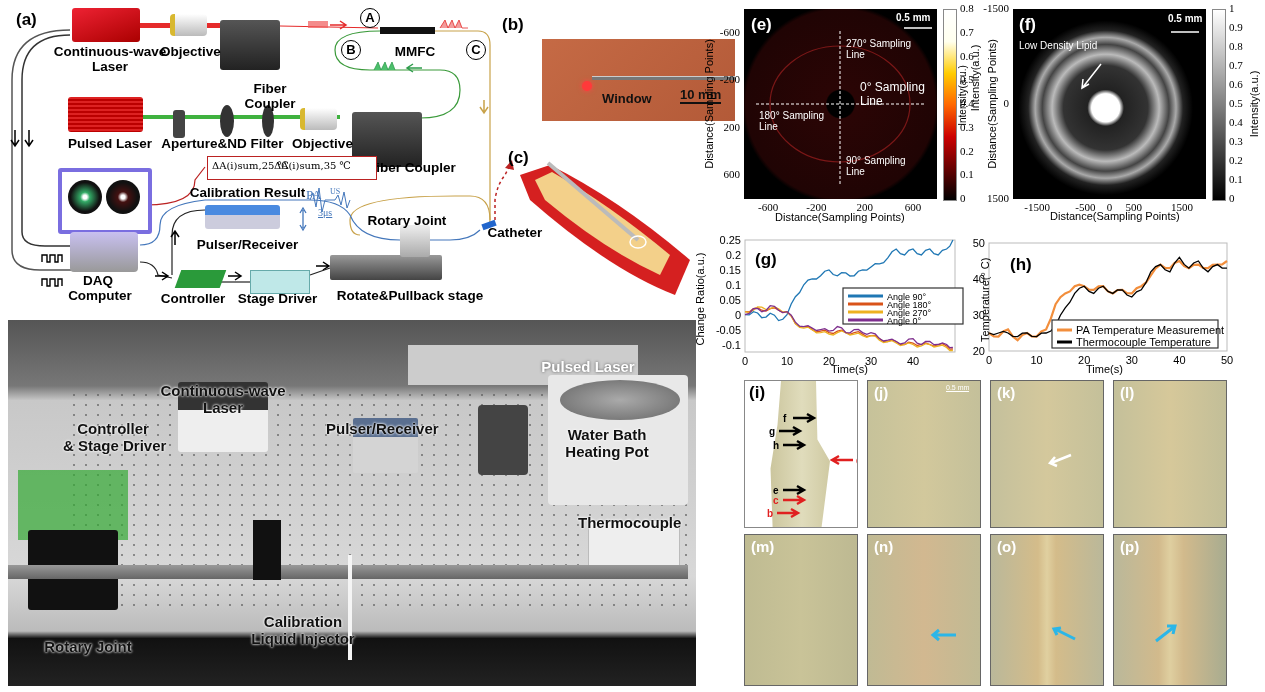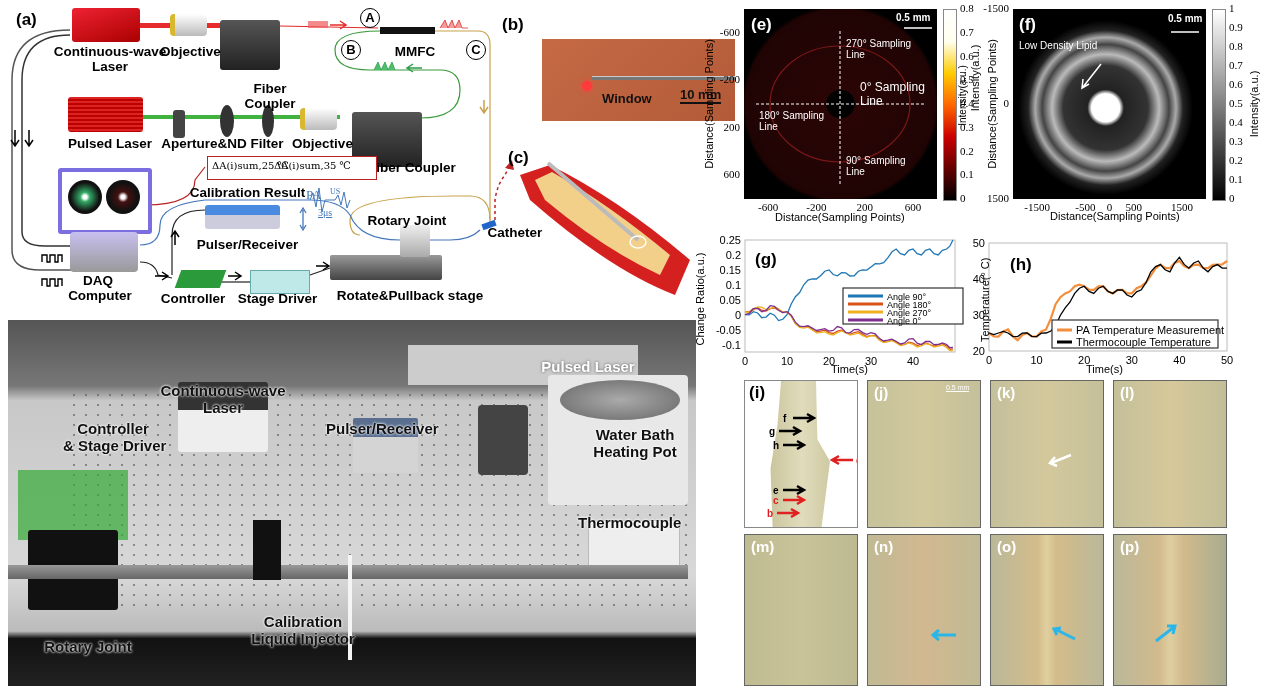--- a/index.html
+++ b/index.html
@@ -158,21 +158,21 @@
   <div class="abs" style="left:0;top:245px;width:680px;height:14px;background:linear-gradient(#999,#666);"></div>
   <div class="abs" style="left:245px;top:200px;width:28px;height:60px;background:#111;"></div>
   <div class="abs" style="left:340px;top:235px;width:4px;height:105px;background:#f5f5f5;"></div>
 
   <span class="photo-lbl" style="left:150px;top:62px;width:130px;white-space:pre;">Continuous-wave
 Laser</span>
   <span class="photo-lbl" style="left:55px;top:100px;width:100px;white-space:pre;">Controller
 &amp; Stage Driver</span>
   <span class="photo-lbl" style="left:318px;top:100px;width:110px;">Pulser/Receiver</span>
   <span class="photo-lbl" style="left:530px;top:38px;width:100px;color:#fff;text-shadow:0 0 3px #555;">Pulsed Laser</span>
-  <span class="photo-lbl" style="left:582px;top:106px;width:90px;white-space:pre;">Water Bath
+  <span class="photo-lbl" style="left:554px;top:106px;width:90px;white-space:pre;">Water Bath
 Heating Pot</span>
   <span class="photo-lbl" style="left:570px;top:194px;width:100px;">Thermocouple</span>
   <span class="photo-lbl" style="left:30px;top:318px;width:100px;">Rotary Joint</span>
   <span class="photo-lbl" style="left:240px;top:293px;width:110px;white-space:pre;">Calibration
 Liquid Injector</span>
 </div>
 
 <div class="abs" style="left:700px;top:0;width:275px;height:228px;">
   <div class="abs" style="left:44px;top:9px;width:193px;height:190px;background:radial-gradient(circle at 50% 50%,#000 10%,#2a0505 11%,#200404 70%,#000 73%);"></div>
   <svg class="panel-svg" width="193" height="190" style="left:44px;top:9px;">

